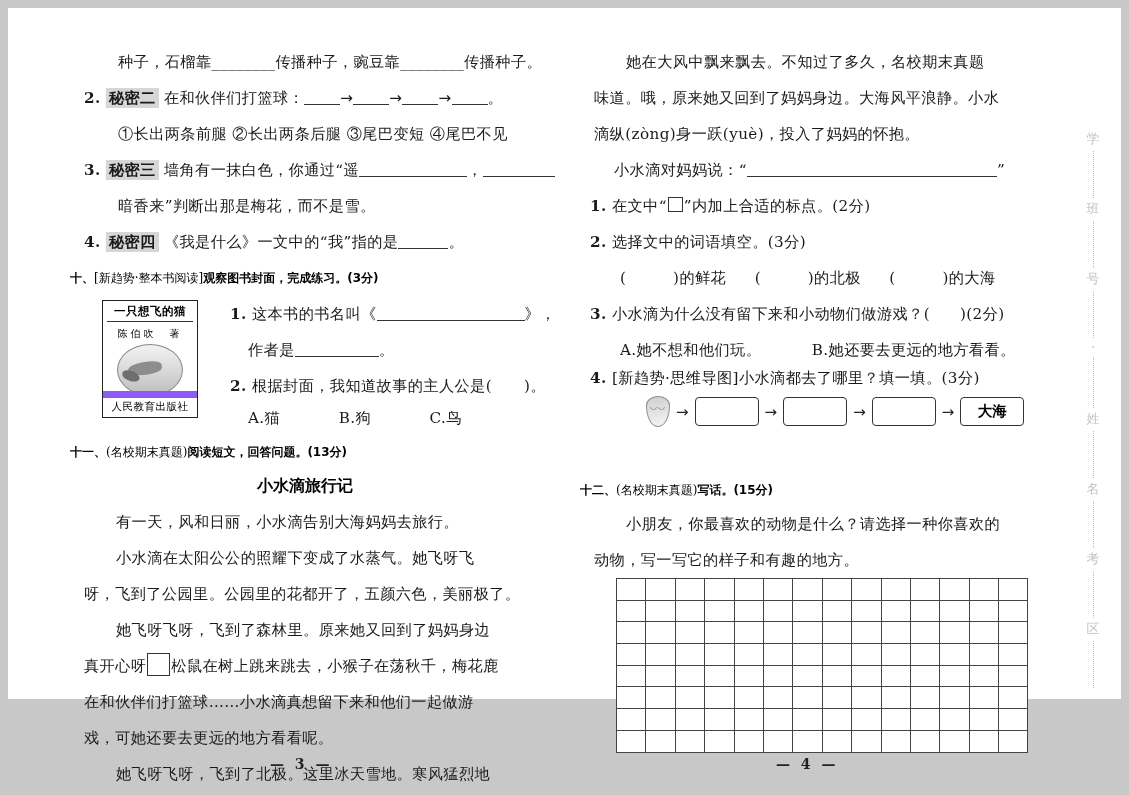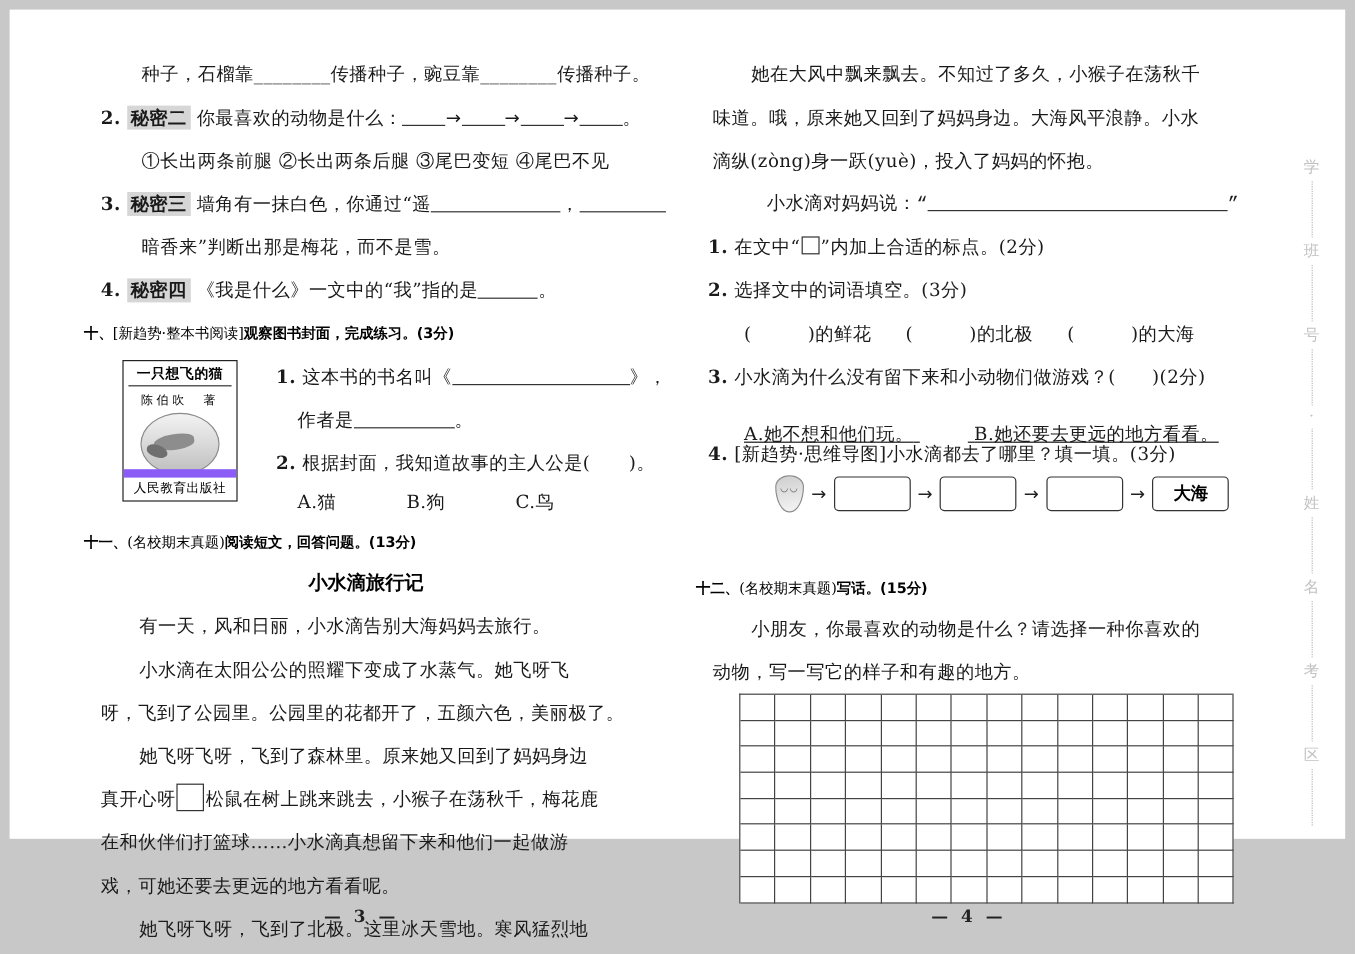--- a/index.html
+++ b/index.html
@@ -255,21 +255,21 @@
 
   <div class="col col-left">
 
     <div class="ln kai" style="position:absolute;left:48px;top:36px;">
       <span>种子，石榴靠________传播种子，豌豆靠________传播种子。</span>
     </div>
 
     <div class="ln kai" style="position:absolute;left:14px;top:72px;">
       <span class="num">2.</span>
       <span class="tag kai">秘密二</span>
-      <span>你最喜欢的动物是什么：</span><span class="blk" style="width:36px"></span><span class="arrowch">→</span><span class="blk" style="width:36px"></span><span class="arrowch">→</span><span class="blk" style="width:36px"></span><span class="arrowch">→</span><span class="blk" style="width:36px"></span><span>。</span>
+      <span>在和伙伴们打篮球：</span><span class="blk" style="width:36px"></span><span class="arrowch">→</span><span class="blk" style="width:36px"></span><span class="arrowch">→</span><span class="blk" style="width:36px"></span><span class="arrowch">→</span><span class="blk" style="width:36px"></span><span>。</span>
     </div>
 
     <div class="ln kai" style="position:absolute;left:48px;top:108px;">
       <span>①长出两条前腿 ②长出两条后腿 ③尾巴变短 ④尾巴不见</span>
     </div>
 
     <div class="ln kai" style="position:absolute;left:14px;top:144px;">
       <span class="num">3.</span>
       <span class="tag kai">秘密三</span>
       <span>墙角有一抹白色，你通过“遥</span><span class="blk" style="width:108px"></span><span>，</span><span class="blk" style="width:72px"></span>
@@ -358,29 +358,29 @@
     </div>
 
     <div class="footer" style="left:200px;top:748px;">
       <span>— 3 —</span>
     </div>
   </div>
 
   <div class="col col-right">
 
     <div class="ln kai indent2" style="position:absolute;left:14px;top:36px;">
-      <span>她在大风中飘来飘去。不知过了多久，小猴子在荡秋千</span>
+      <span>她在大风中飘来飘去。不知过了多久，名校期末真题</span>
     </div>
     <div class="ln kai" style="position:absolute;left:14px;top:72px;">
       <span>味道。哦，原来她又回到了妈妈身边。大海风平浪静。小水</span>
     </div>
     <div class="ln kai" style="position:absolute;left:14px;top:108px;">
       <span>滴纵(zòng)身一跃(yuè)，投入了妈妈的怀抱。</span>
     </div>
-    <div class="ln kai indent2" style="position:absolute;left:27px;top:144px;font-family:Liberation Mono, monospace;">
+    <div class="ln kai indent2" style="position:absolute;left:2px;top:144px;">
       <span>小水滴对妈妈说：“</span><span class="blk" style="width:250px"></span><span>”</span>
     </div>
 
     <div class="ln kai" style="position:absolute;left:10px;top:180px;">
       <span class="num">1.</span>
       <span>在文中“</span><span class="boxsm"></span><span>”内加上合适的标点。</span><span>(2分)</span>
     </div>
 
     <div class="ln kai" style="position:absolute;left:10px;top:216px;">
       <span class="num">2.</span>
@@ -391,21 +391,21 @@
       <span style="display:inline-block;width:18px"></span>
       <span>(　　　)的北极</span>
       <span style="display:inline-block;width:18px"></span>
       <span>(　　　)的大海</span>
     </div>
 
     <div class="ln kai" style="position:absolute;left:10px;top:288px;">
       <span class="num">3.</span>
       <span>小水滴为什么没有留下来和小动物们做游戏？(</span><span style="display:inline-block;width:30px"></span><span>)</span><span>(2分)</span>
     </div>
-    <div class="ln kai" style="position:absolute;left:40px;top:336px;text-decoration:underline;">
+    <div class="ln kai" style="position:absolute;left:40px;top:324px;">
       <span>A.她不想和他们玩。</span>
       <span style="display:inline-block;width:40px"></span>
       <span>B.她还要去更远的地方看看。</span>
     </div>
 
     <div class="ln kai" style="position:absolute;left:10px;top:352px;">
       <span class="num">4.</span>
       <span>[新趋势·思维导图]</span><span>小水滴都去了哪里？填一填。</span><span>(3分)</span>
     </div>
 

